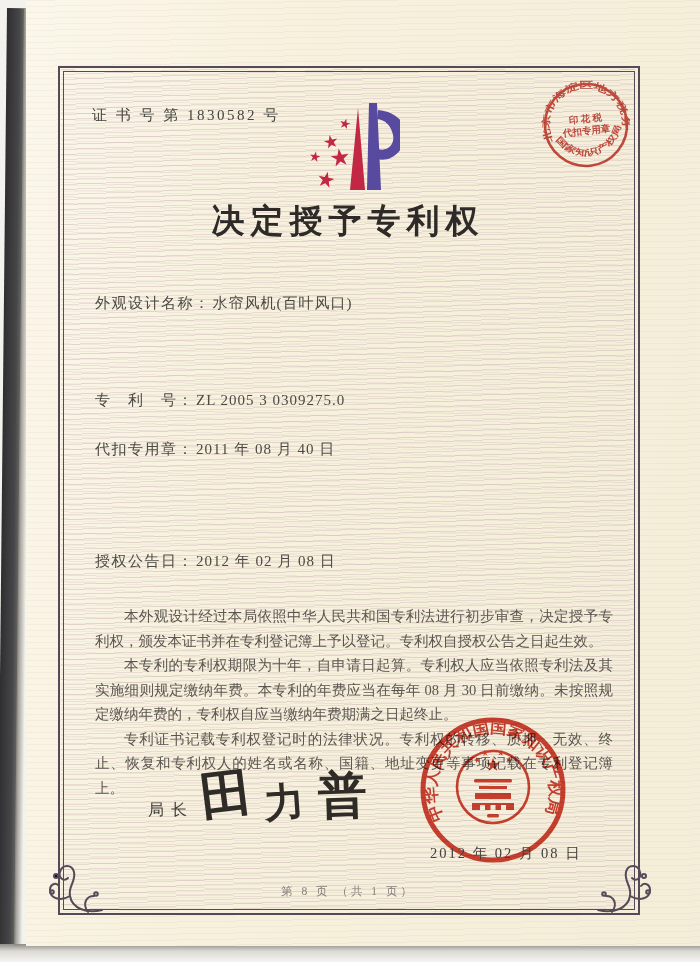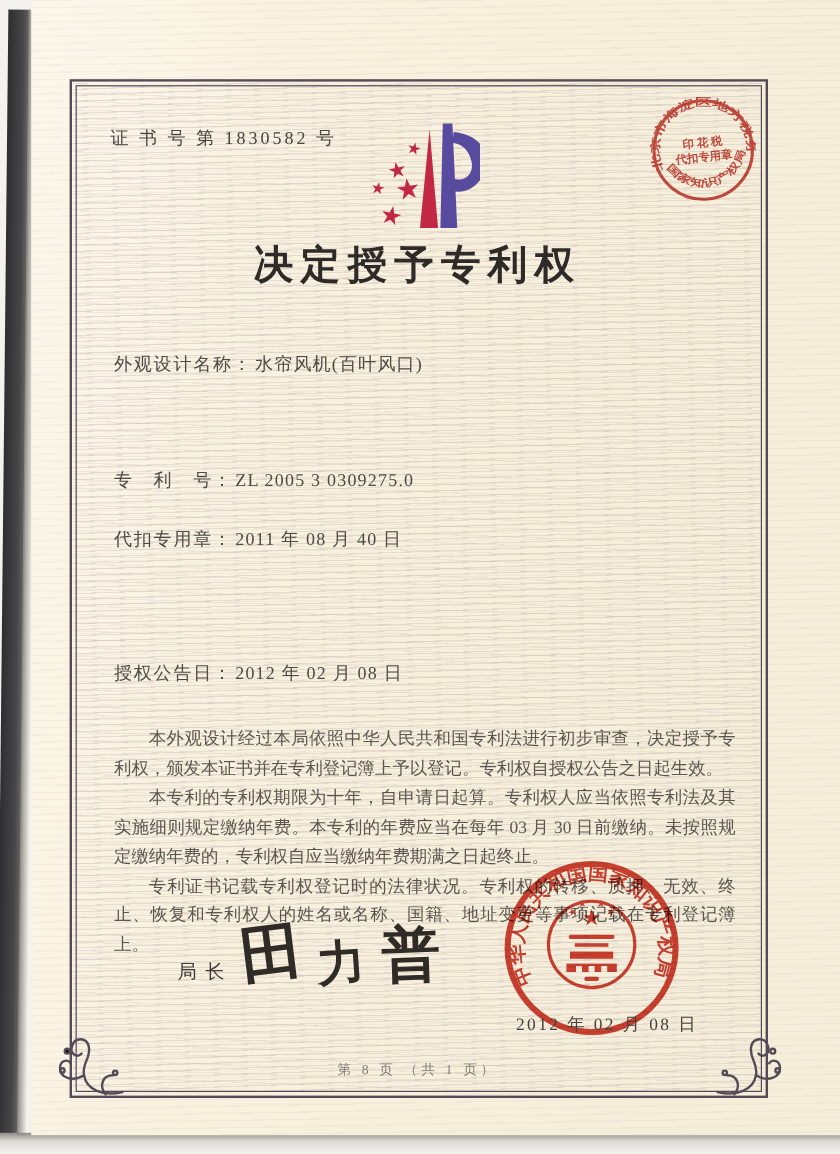--- a/index.html
+++ b/index.html
@@ -199,21 +199,21 @@
   </div>
   <div class="field f3">
     <span class="lab">代扣专用章：</span><span class="val">2011 年 08 月 40 日</span>
   </div>
   <div class="field f5">
     <span class="lab">授权公告日：</span><span class="val">2012 年 02 月 08 日</span>
   </div>
 
   <div class="body-text">
     <p>本外观设计经过本局依照中华人民共和国专利法进行初步审查，决定授予专利权，颁发本证书并在专利登记簿上予以登记。专利权自授权公告之日起生效。</p>
-    <p>本专利的专利权期限为十年，自申请日起算。专利权人应当依照专利法及其实施细则规定缴纳年费。本专利的年费应当在每年 03 月 30 日前缴纳。未按照规定缴纳年费的，专利权自应当缴纳年费期满之日起终止。</p>
+    <p>本专利的专利权期限为十年，自申请日起算。专利权人应当依照专利法及其实施细则规定缴纳年费。本专利的年费应当在每年 08 月 30 日前缴纳。未按照规定缴纳年费的，专利权自应当缴纳年费期满之日起终止。</p>
     <p>专利证书记载专利权登记时的法律状况。专利权的转移、质押、无效、终止、恢复和专利权人的姓名或名称、国籍、地址变更等事项记载在专利登记簿上。</p>
   </div>
 
   <div class="director">局长</div>
   <div class="signature">
     <span class="s1">田</span>
     <span class="s2">力</span>
     <span class="s3">普</span>
   </div>
 

